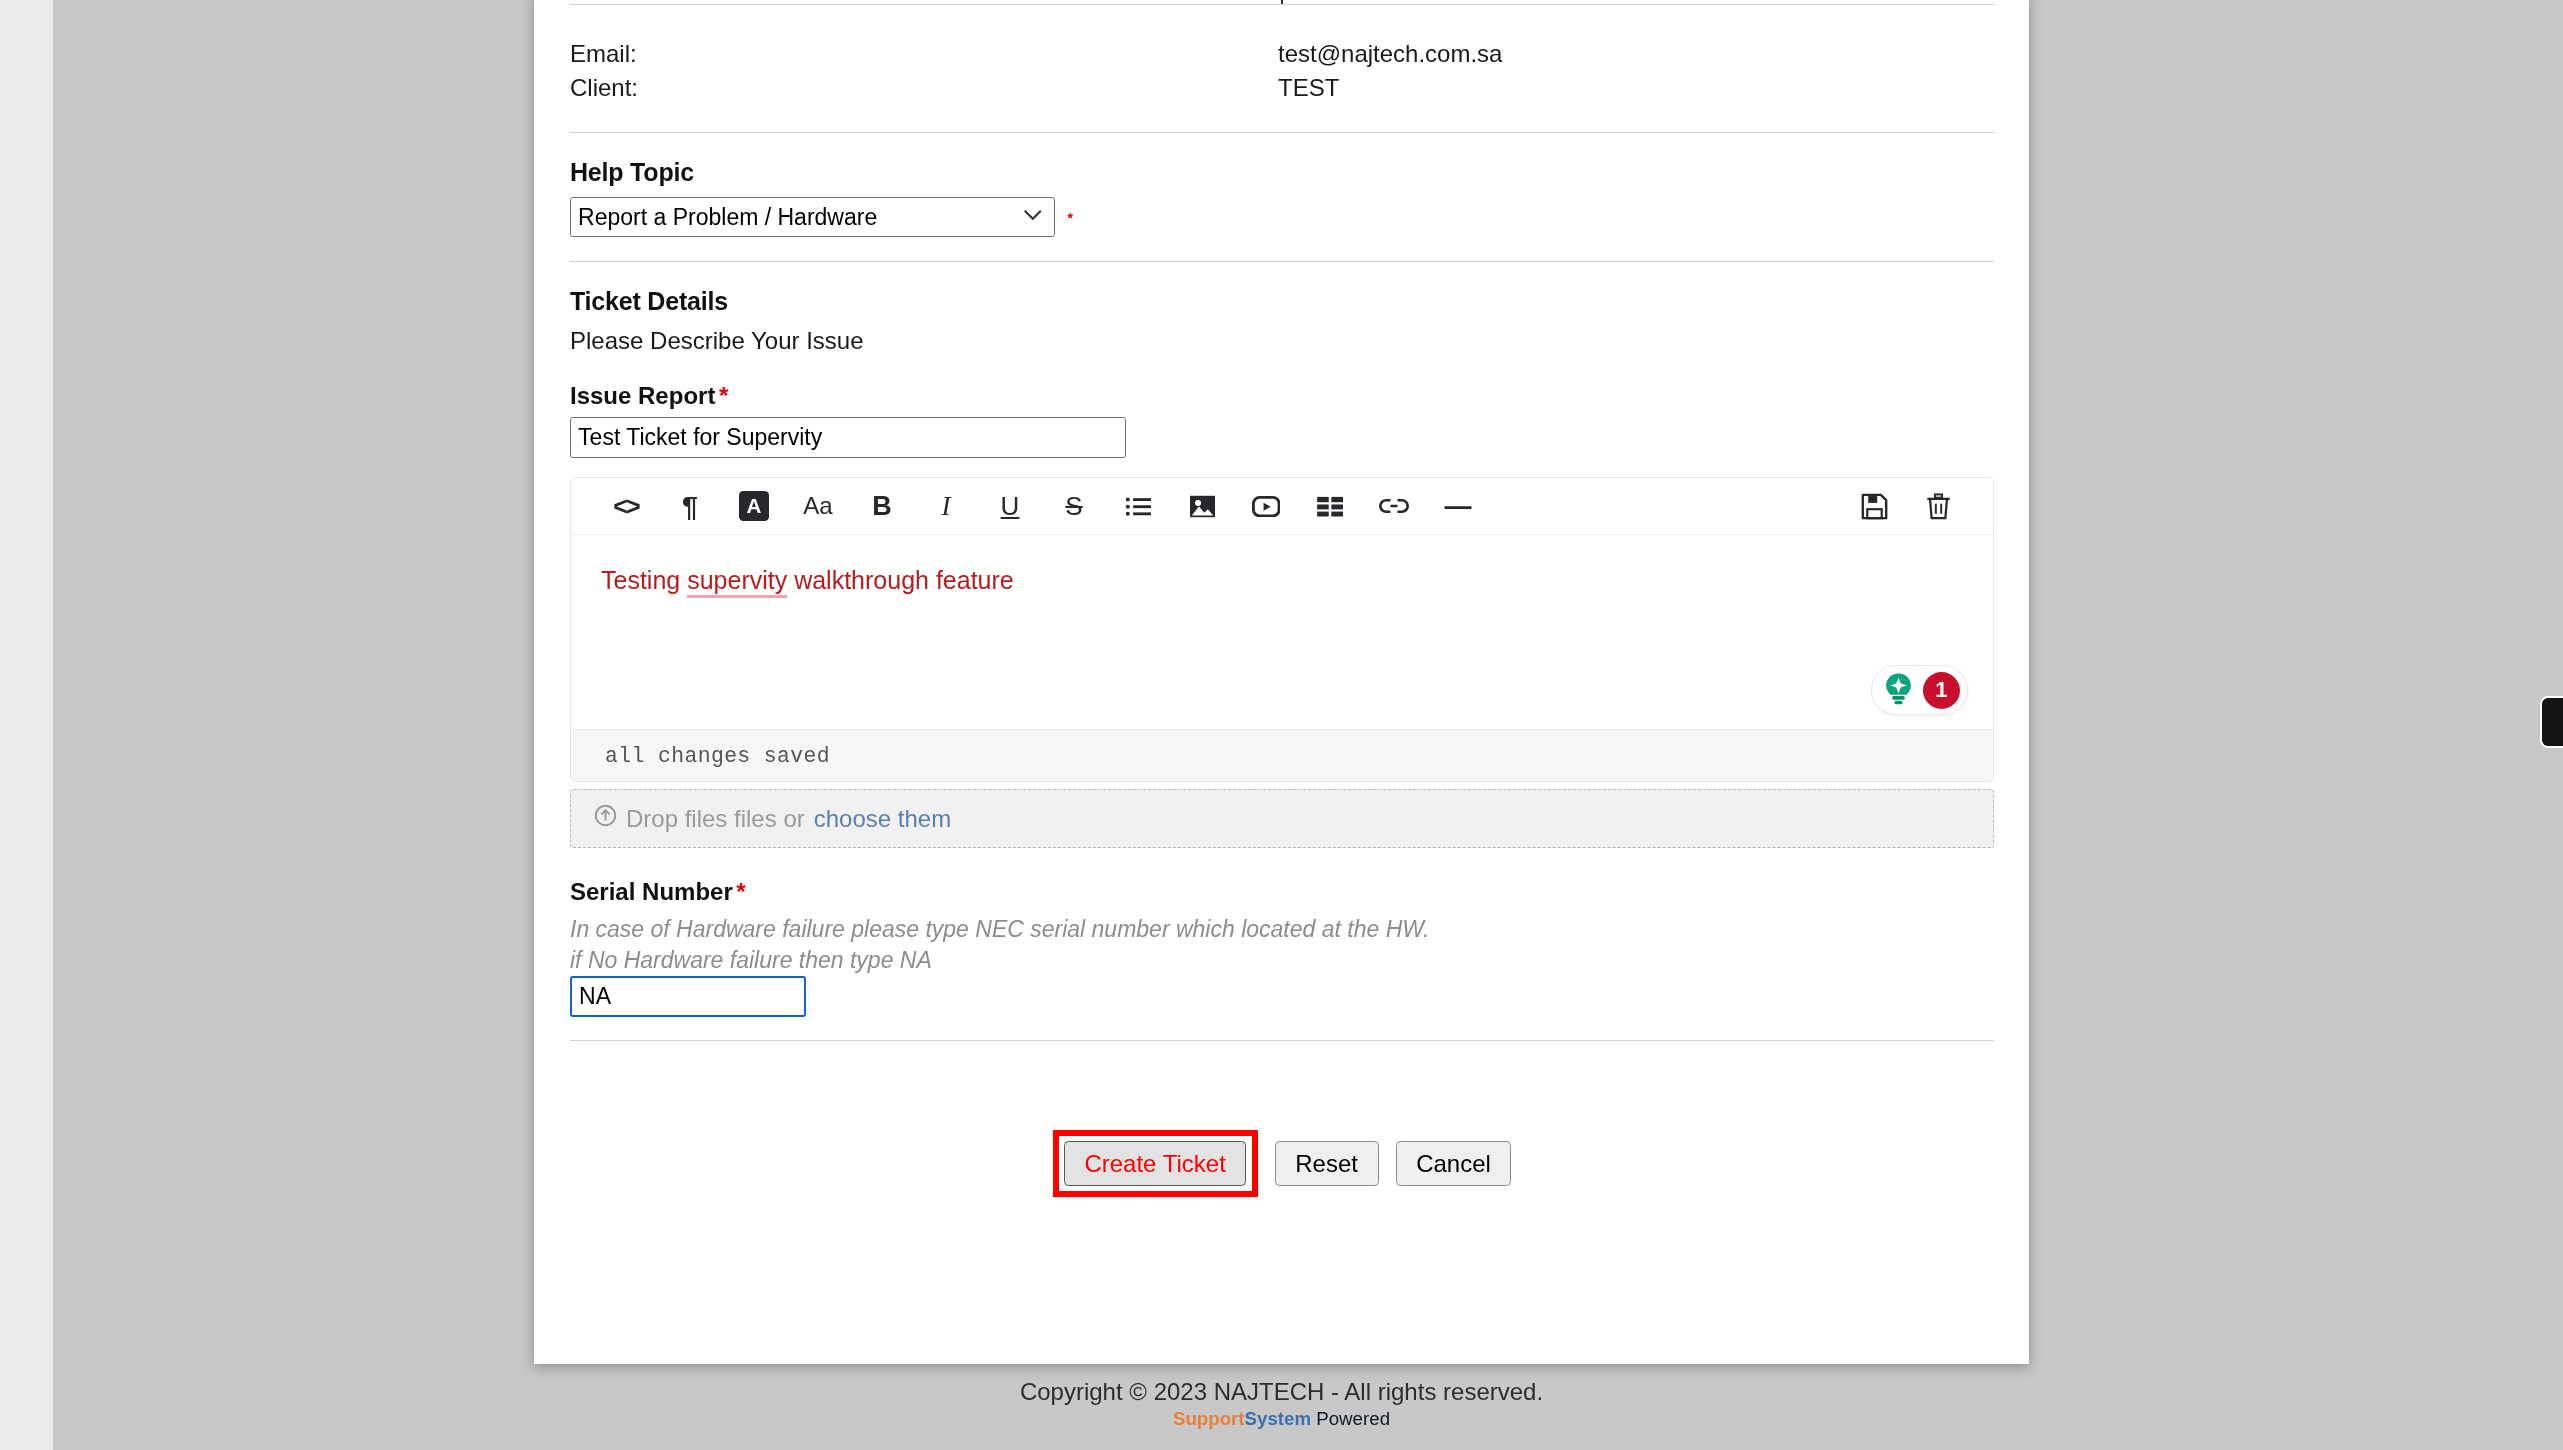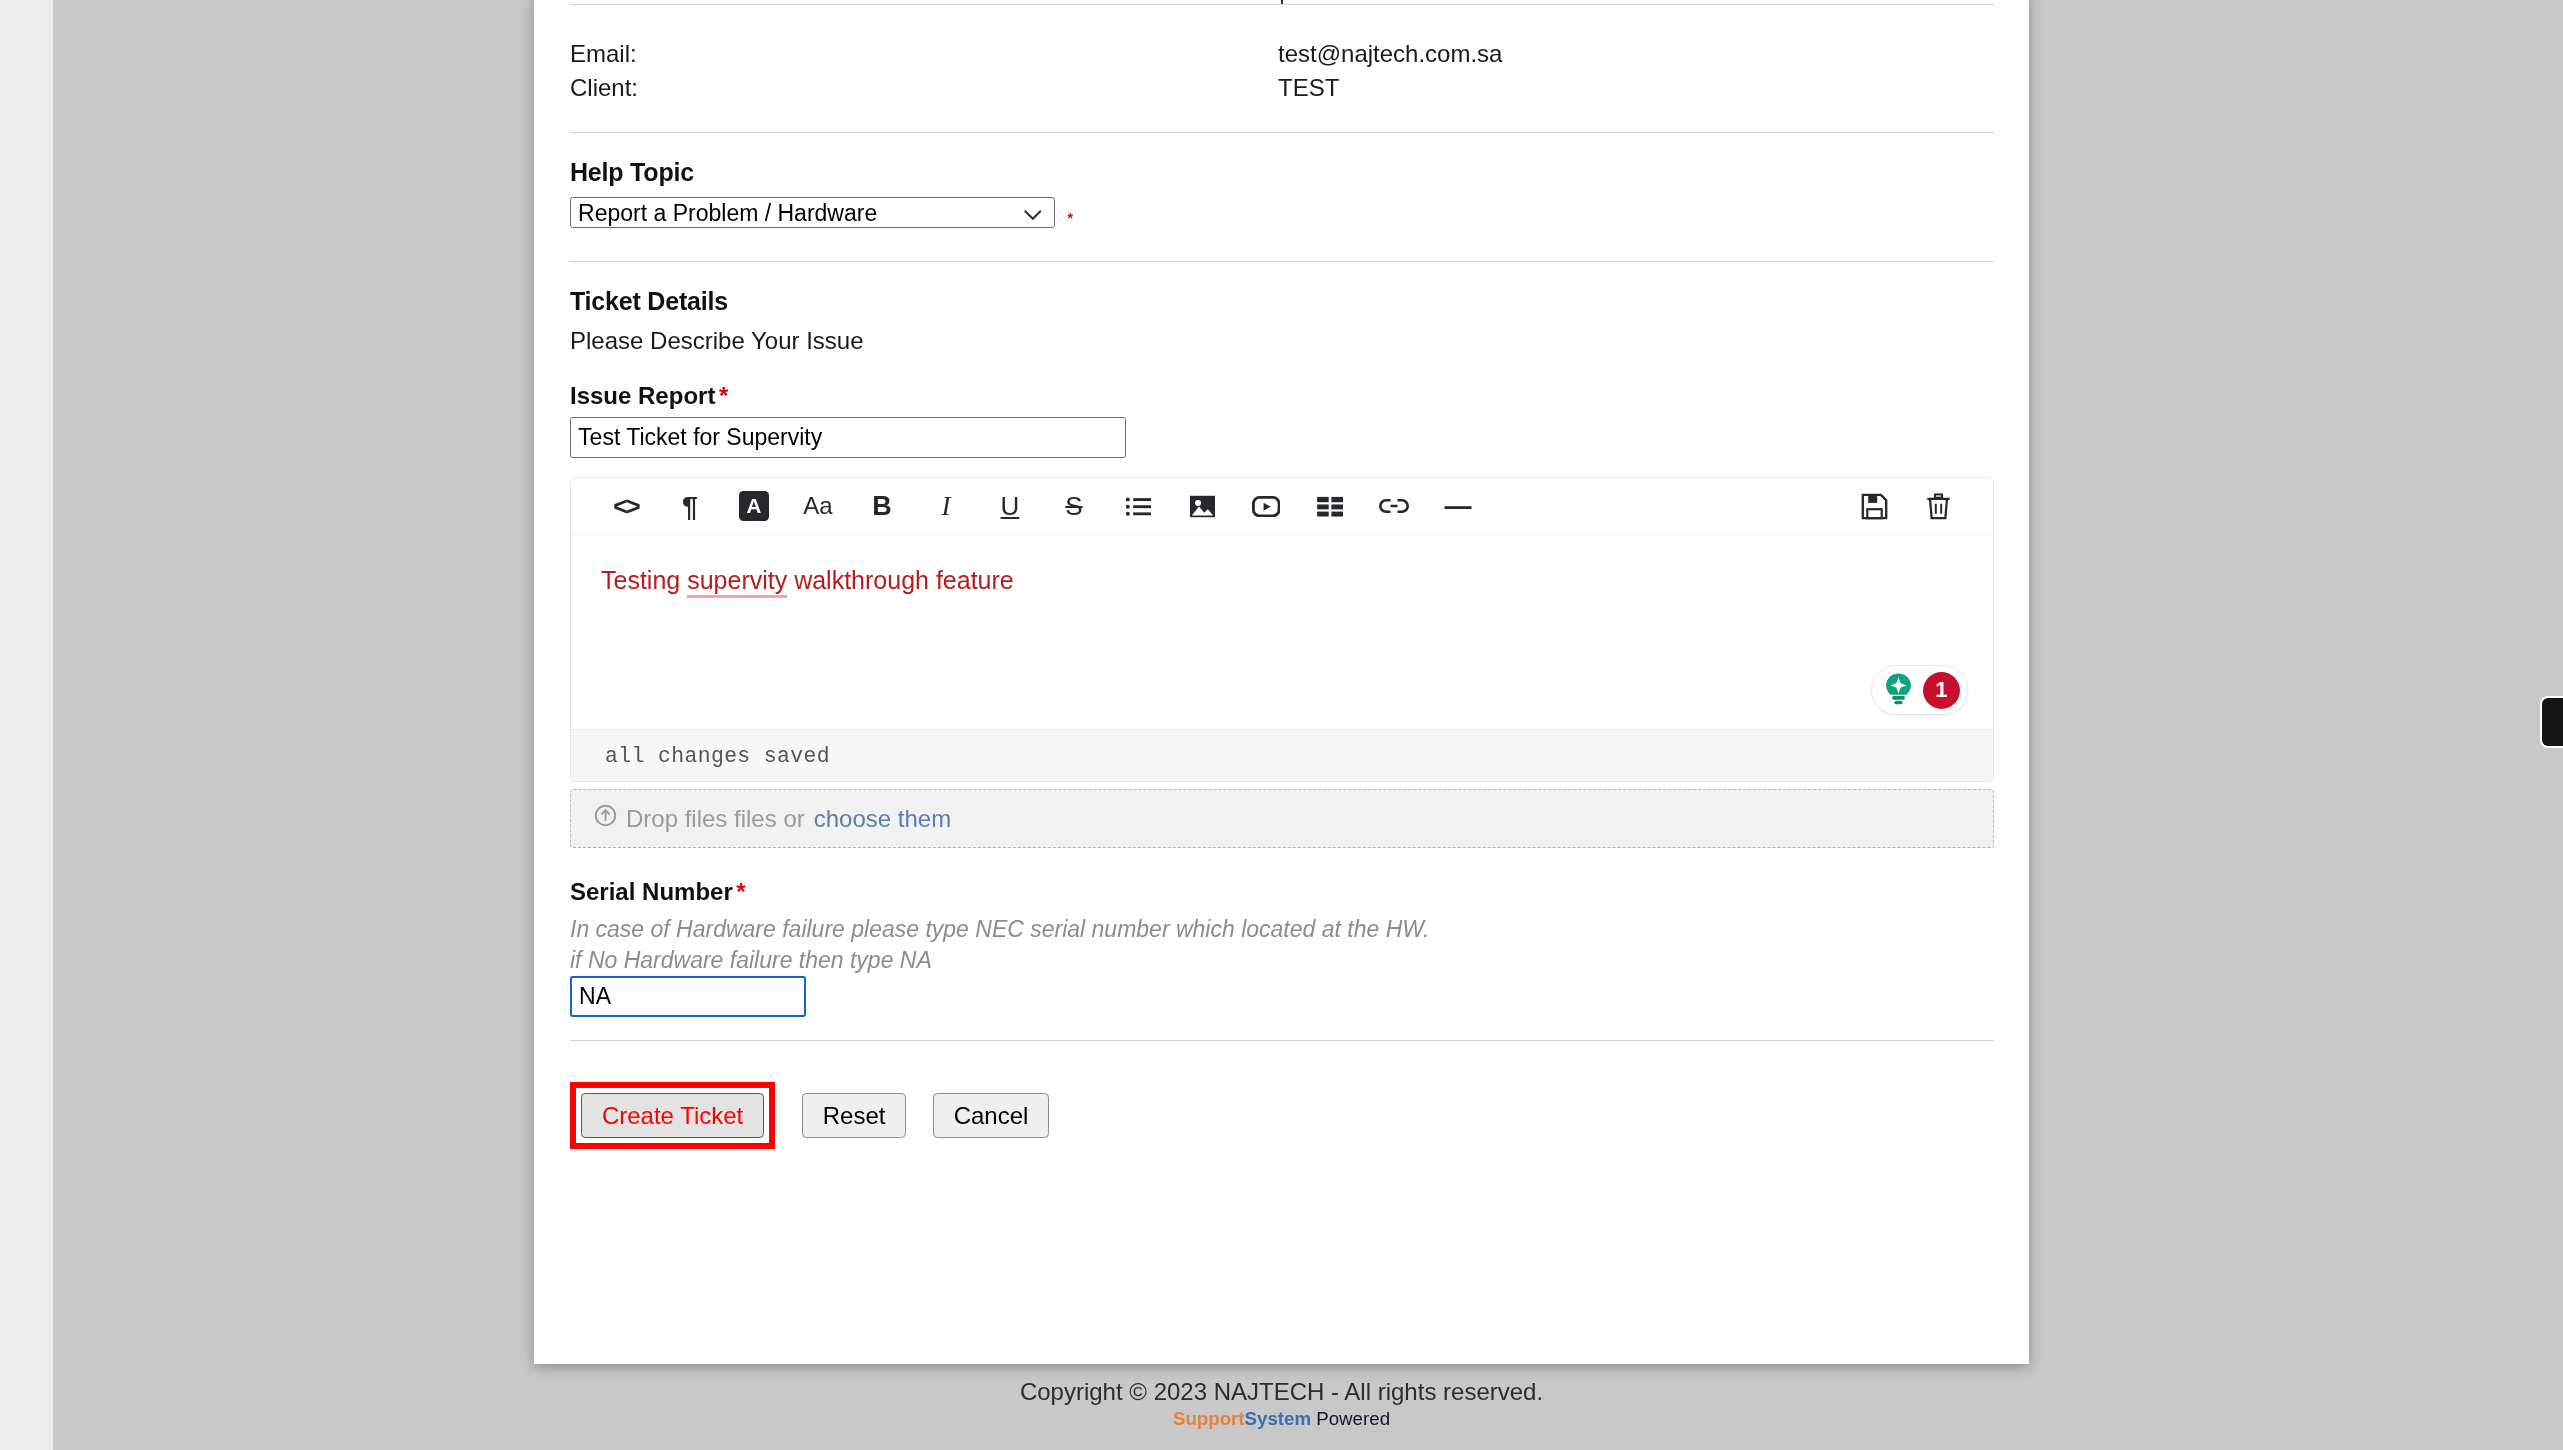--- a/index.html
+++ b/index.html
@@ -86,21 +86,21 @@
     font-size: 24px;
     font-weight: bold;
     color: #111;
     margin: 0 0 7.1px 0;
   }
   .req { color: #e40000; font-weight: bold; padding-left: 3.6px; }
 
   
   .select-row { display: flex; align-items: center; gap: 9px; }
   .help-select {
-    width: 485px; height: 31px;
+    width: 485px; height: 40px;
     font-size: 23px;
     font-family: "Liberation Sans", sans-serif;
     color: #000;
     background: #ffffff;
     border: 1.8px solid #6e6e6e;
     border-radius: 2.7px;
     padding: 0 7.1px;
     appearance: none;
     -webkit-appearance: none;
     position: relative;
@@ -246,24 +246,25 @@
     color: #8c8c8c;
     font-style: italic;
     line-height: 31px;
     margin: 0;
   }
 
   
   .actions-sep { margin-top: 36px; }
   .actions {
     display: flex;
-    justify-content: flex-start;
+    justify-content: center;
     align-items: center;
-    gap: 27px;
+    gap: 17px;
     padding: 41px 0 34px 0;
+    margin-top: 48px;
   }
   .btn {
     font-family: "Liberation Sans", sans-serif;
     font-size: 24px;
     color: #000;
     background: #efefef;
     border: 1.8px solid #8c8c8c;
     border-radius: 4.4px;
     padding: 8px 19.6px;
     cursor: pointer;

